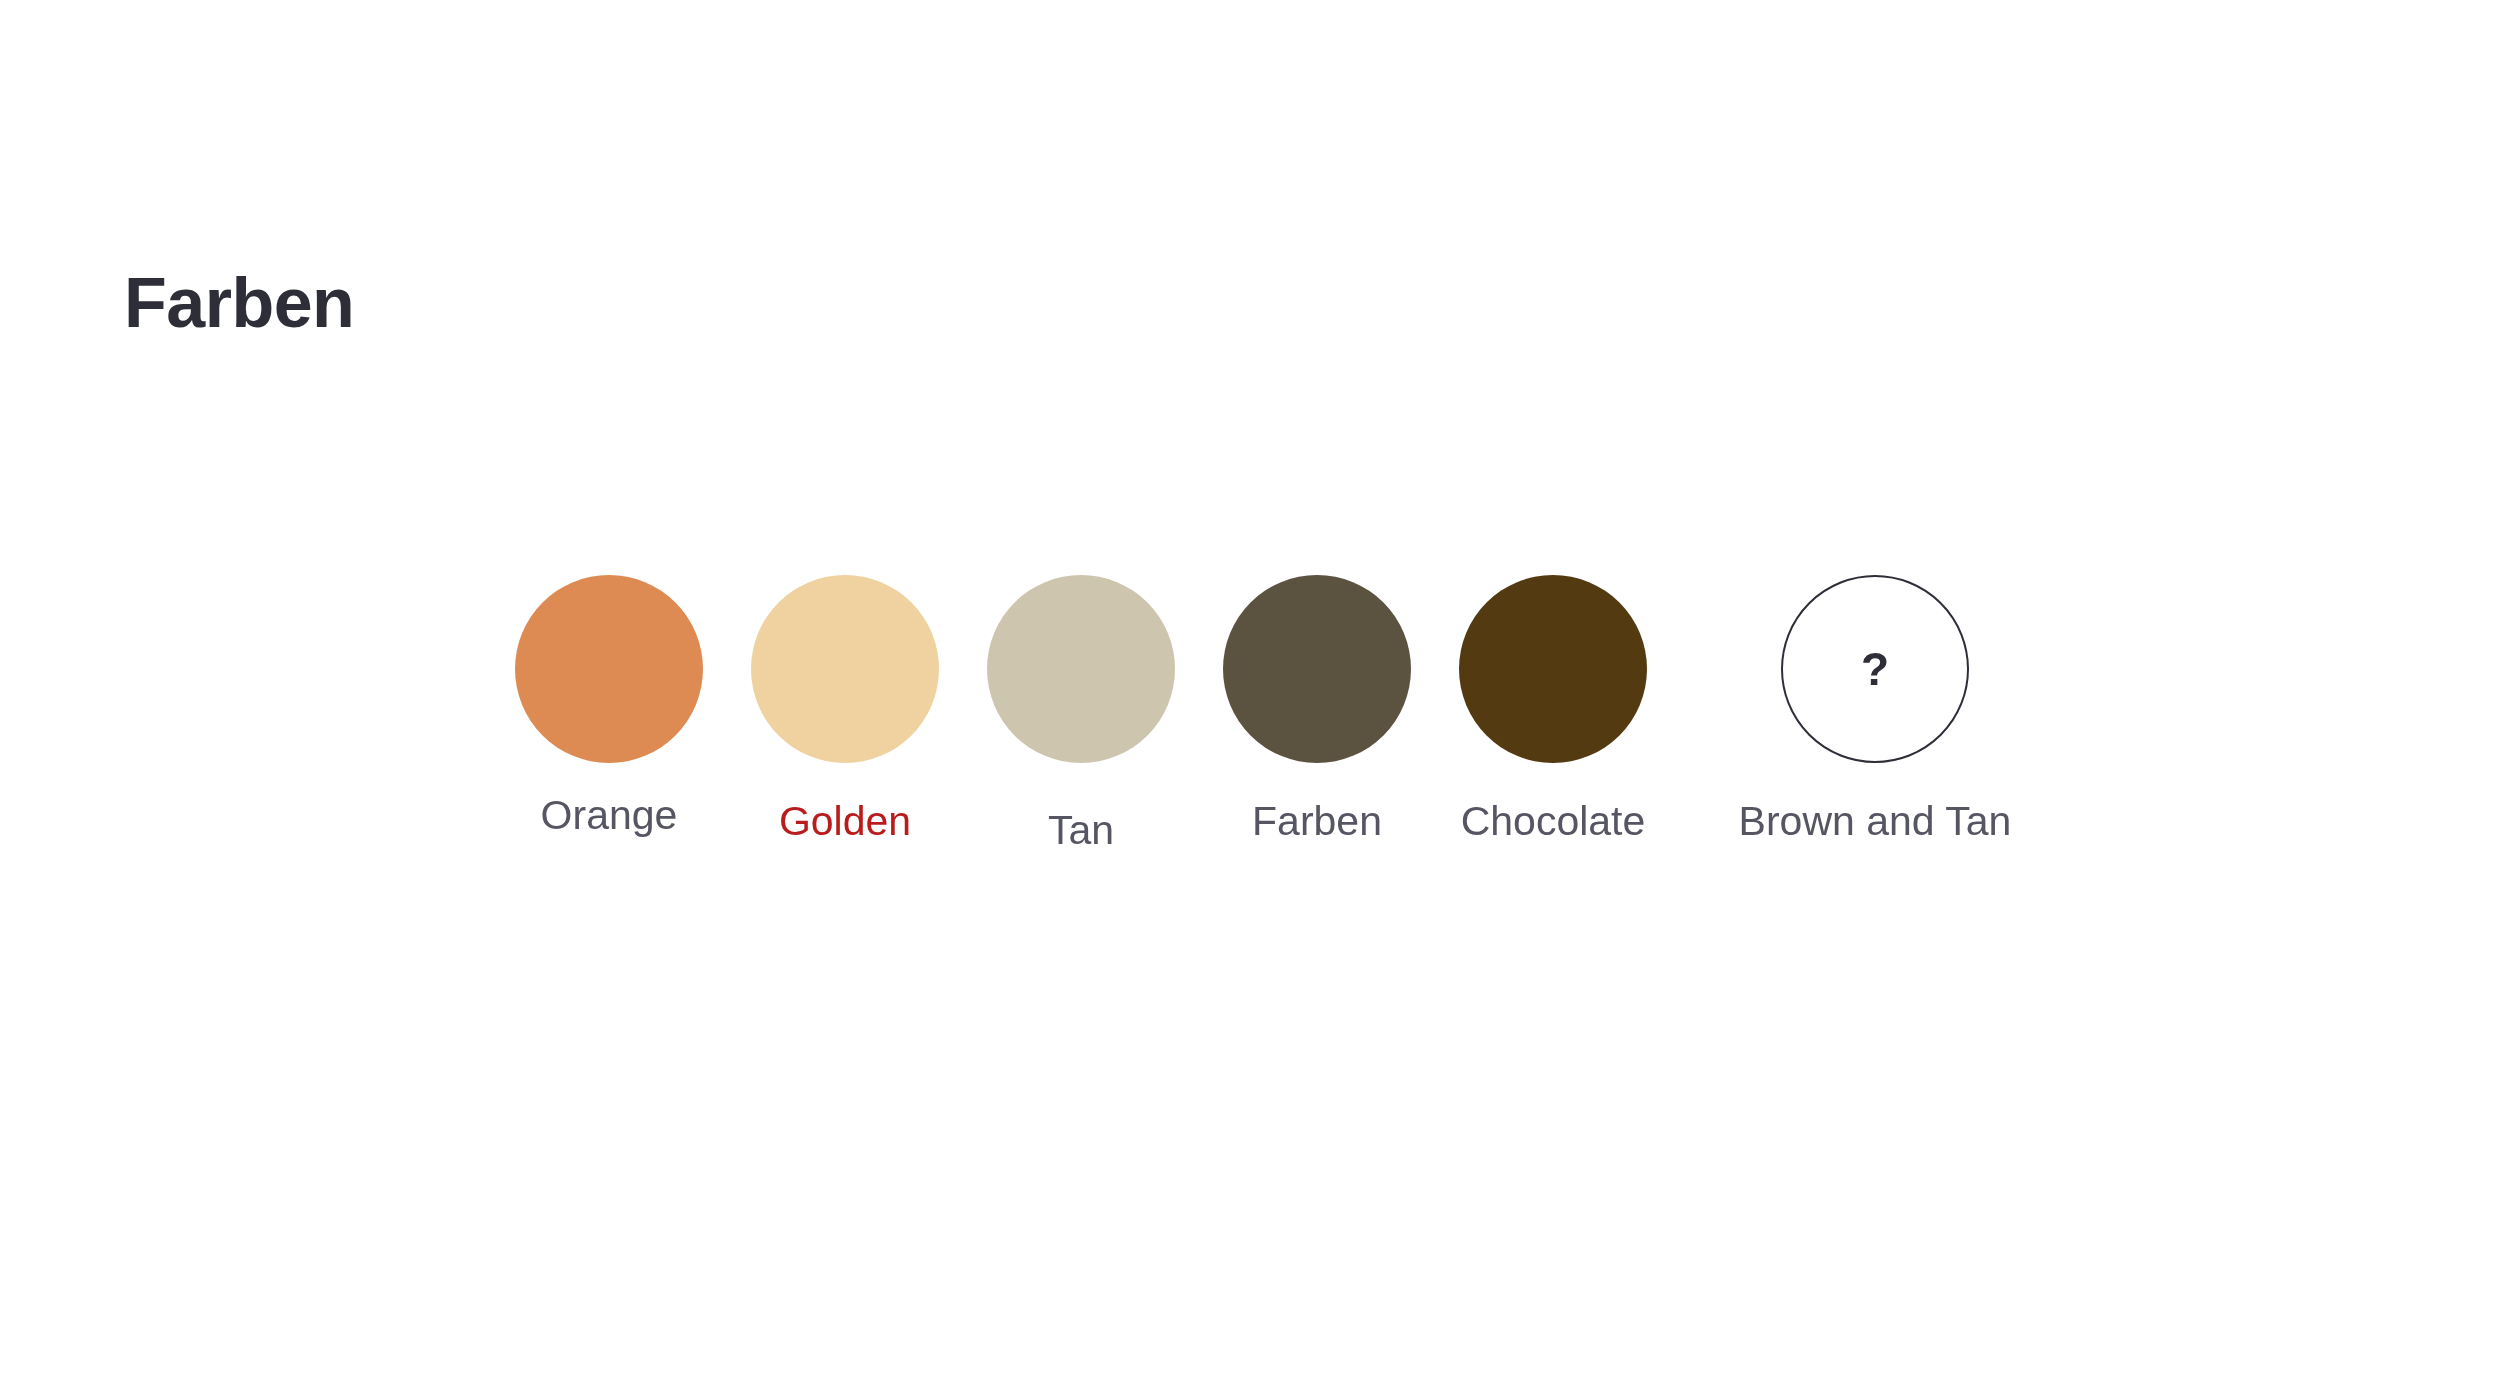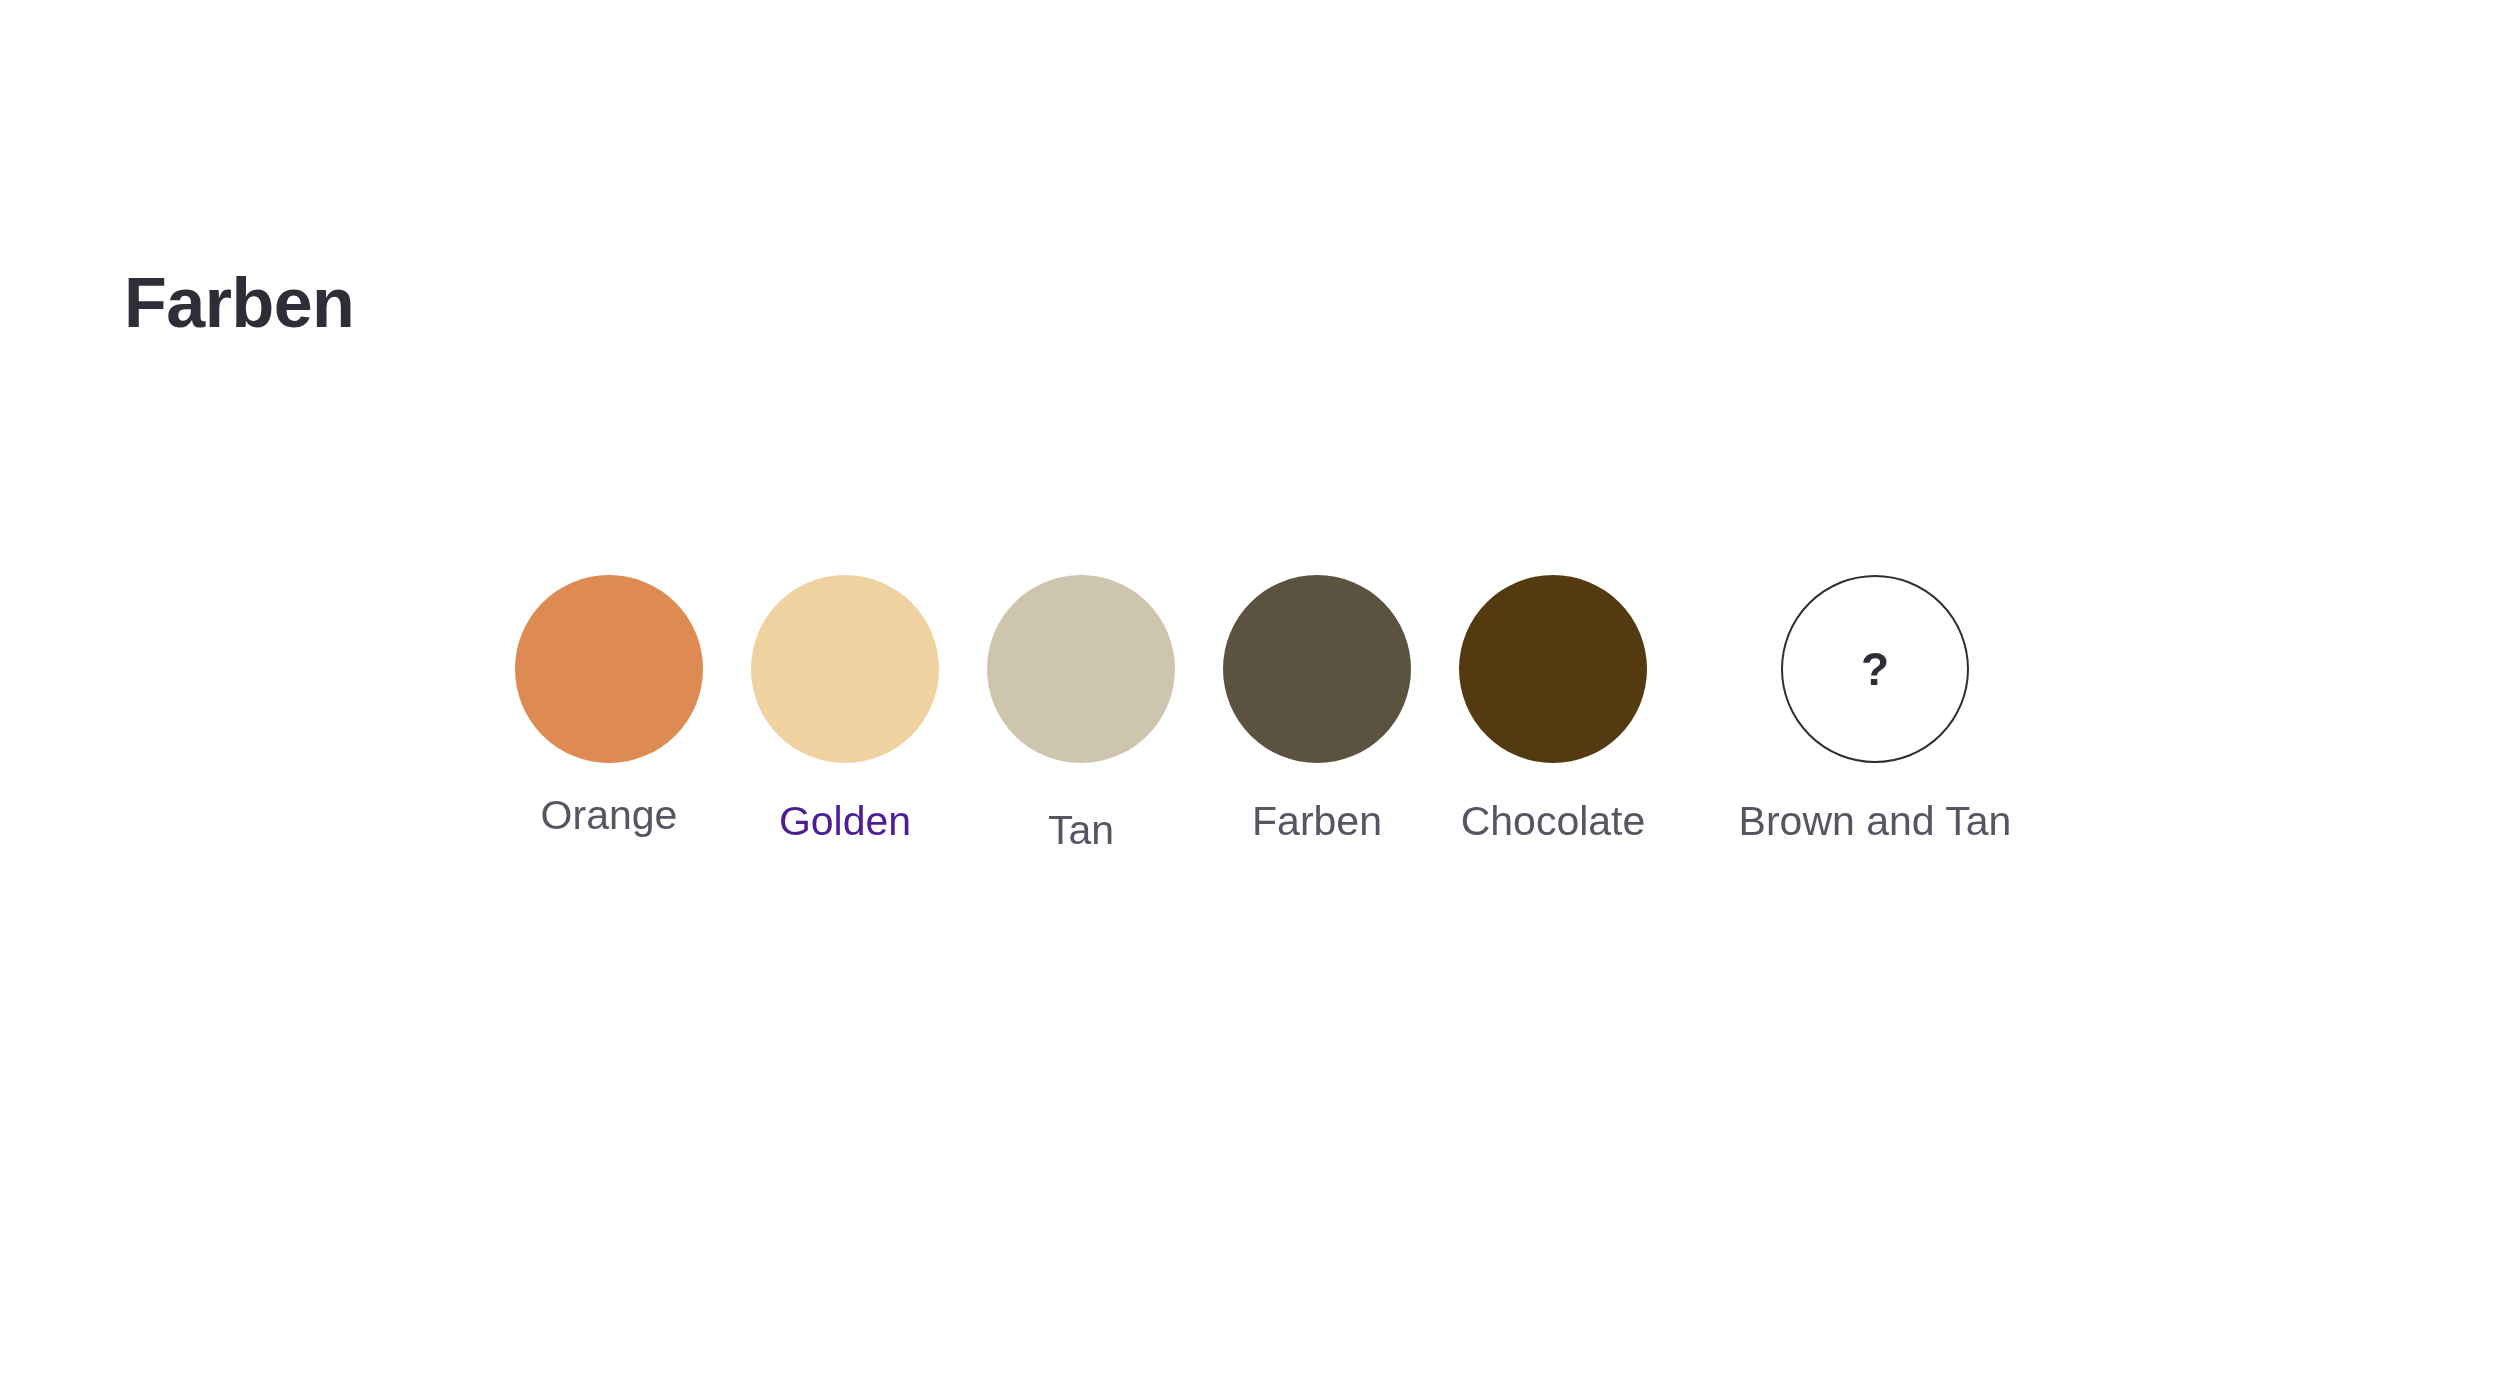--- a/index.html
+++ b/index.html
@@ -102,21 +102,21 @@
 
   <div class="swatch-row">
 
     <div class="swatch">
       <div class="swatch-dot" style="background: rgb(221, 139, 82);"></div>
       <div class="swatch-label" style="color: rgb(86, 86, 99); margin-top: 29px;">Orange</div>
     </div>
 
     <div class="swatch">
       <div class="swatch-dot" style="background: rgb(239, 210, 160);"></div>
-      <div class="swatch-label" style="color: #4c1d95;">Golden</div>
+      <div class="swatch-label" style="color: #b91c1c;">Golden</div>
     </div>
 
     <div class="swatch">
       <div class="swatch-dot" style="background: rgb(206, 197, 175);"></div>
       <div class="swatch-label" style="color: rgb(86, 86, 99); margin-top: 44px;">Tan</div>
     </div>
 
     <div class="swatch">
       <div class="swatch-dot" style="background: rgb(92, 82, 64);"></div>
       <div class="swatch-label" style="color: rgb(86, 86, 99);">Farben</div>

